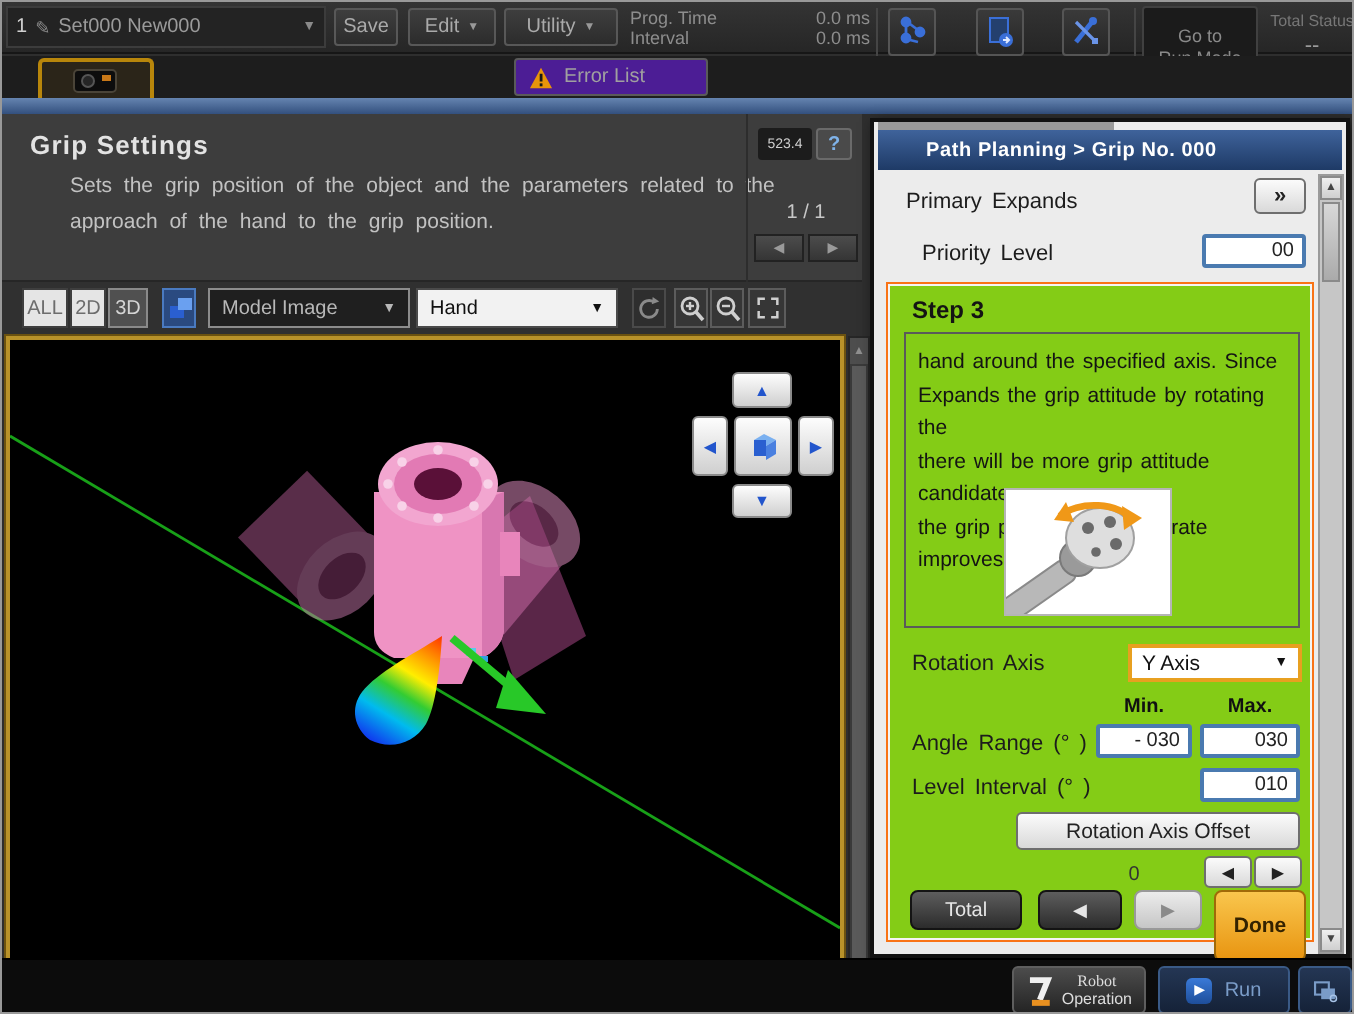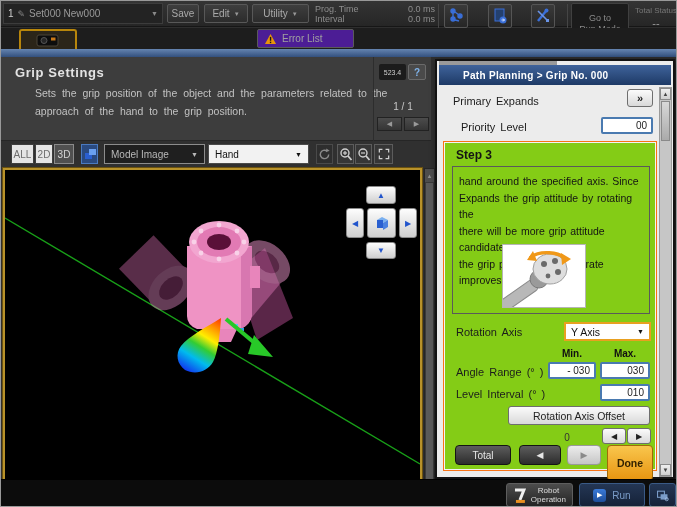--- a/index.html
+++ b/index.html
@@ -386,21 +386,21 @@
     <button id="donebtn" class="abs" style="left:170px;top:384px;width:46px;height:36px;">Done</button>
   </div>
 
   <div id="bottombar" class="abs">
     <button id="robotop" class="abs">
       <svg width="14" height="17" viewBox="0 0 14 17">
           <polyline points="2,3 11,3 7,13" fill="none" stroke="#f0f0f0" stroke-width="3"></polyline>
           <rect x="3" y="13" width="9" height="3" fill="#e89020"></rect>
         </svg>
       <span>
-          <span style="display:block;">Robot</span>
+          <span style="display:block;font-family:Liberation Serif, serif;">Robot</span>
           <span style="display:block;">Operation</span>
         </span>
     </button>
     <button id="runbtn" class="abs">
       <span class="runic">▶</span>
       <span>Run</span>
     </button>
     <button id="scrbtn" class="abs">
       <svg width="17" height="16" viewBox="0 0 17 16">
           <rect x="2" y="3" width="9" height="8" fill="none" stroke="#7a9cc8" stroke-width="1.4"></rect>

